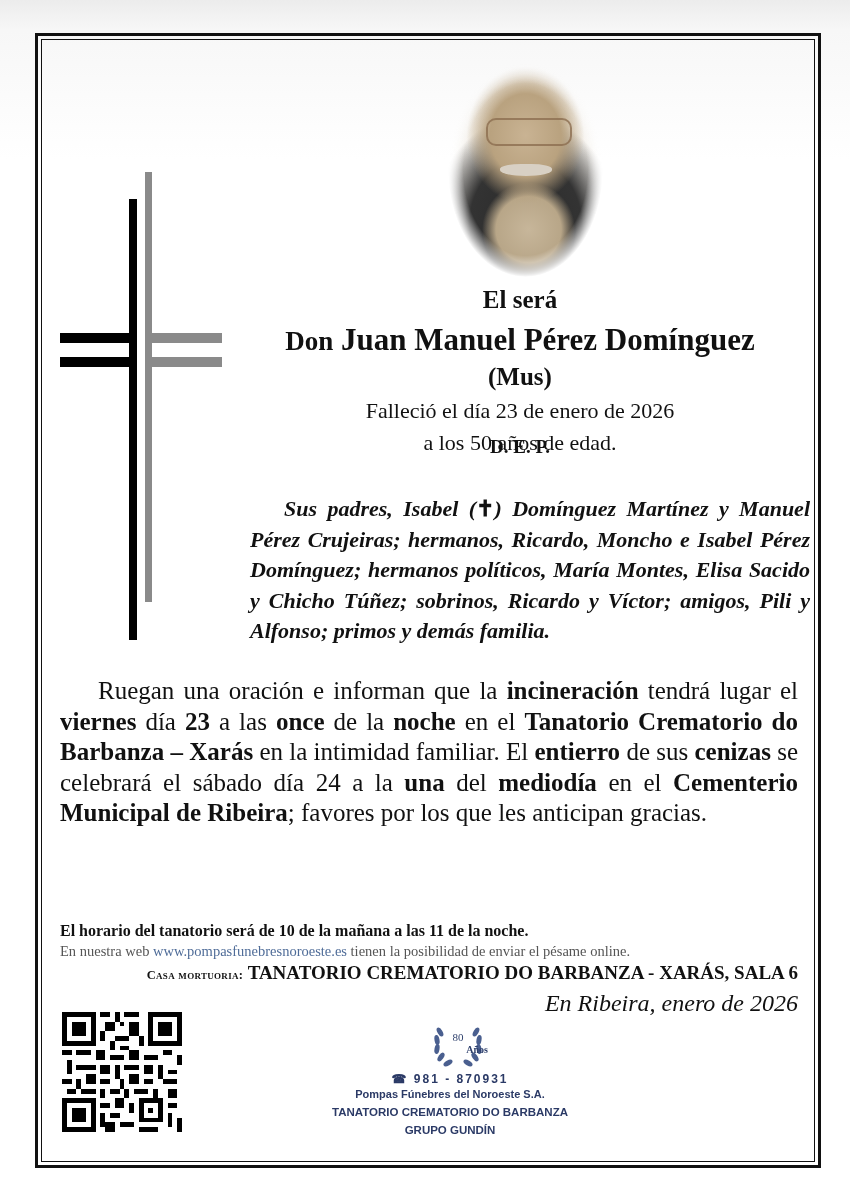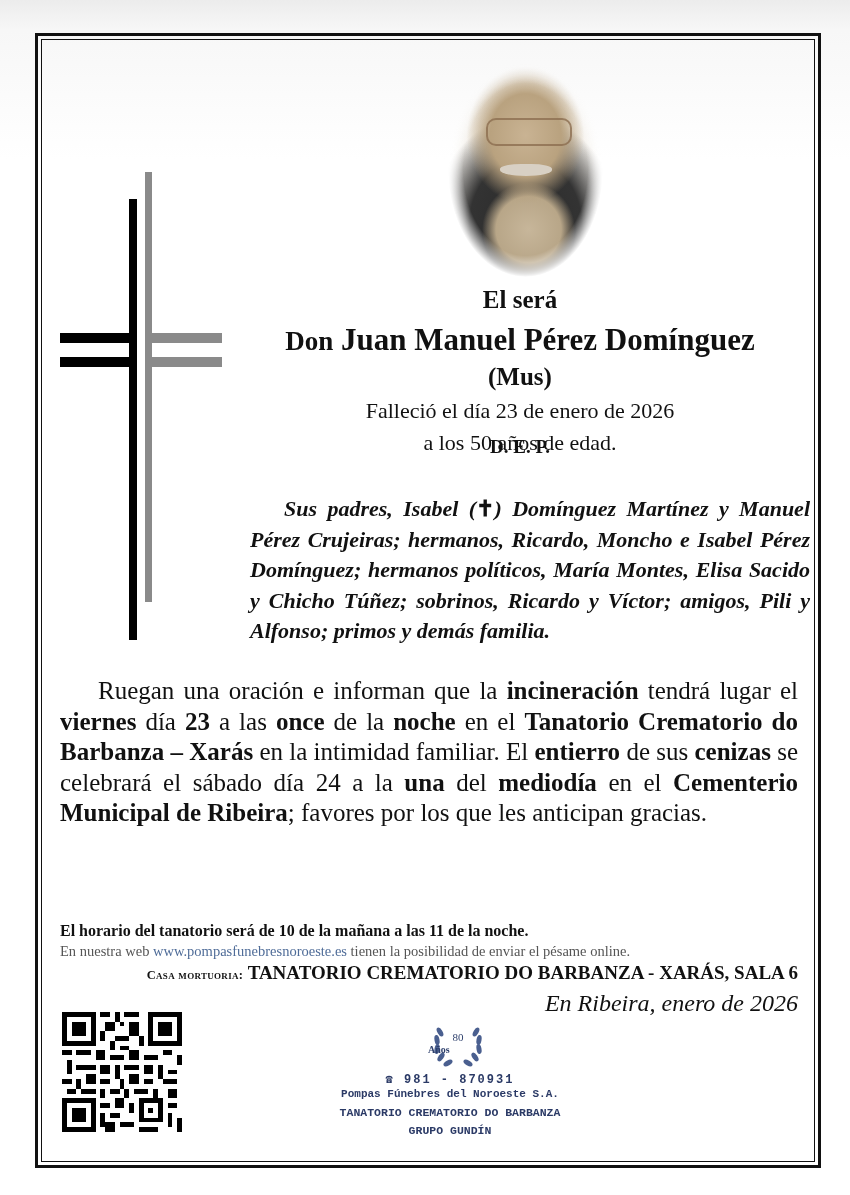--- a/index.html
+++ b/index.html
@@ -58,21 +58,21 @@
   .body-text b { font-weight: bold; }
   .hours { position: absolute; left: 60px; top: 922px; font-size: 16px; font-weight: bold; white-space: nowrap; }
   .web { position: absolute; left: 60px; top: 943px; font-size: 14.5px; color: #555; white-space: nowrap; }
   .web .link { color: #4f6c98; }
   .casa { position: absolute; right: 52px; top: 962px; white-space: nowrap; font-weight: bold; }
   .casa .label { font-size: 12.5px; font-variant: small-caps; letter-spacing: 0.3px; }
   .casa .value { font-size: 19px; }
   .place-date { position: absolute; right: 52px; top: 990px; font-size: 24px; font-weight: normal; font-style: italic; white-space: nowrap; }
   .qr { position: absolute; left: 62px; top: 1012px; width: 120px; height: 120px; }
   .logo { position: absolute; left: 428px; top: 1018px; width: 60px; height: 54px; color: #2d3f6c; }
-  .footer { position: absolute; left: 280px; width: 340px; text-align: center; color: #2b3a66; font-family: Liberation Mono, monospace; font-weight: bold; }
+  .footer { position: absolute; left: 280px; width: 340px; text-align: center; color: #2b3a66; font-family: Liberation Sans, sans-serif; font-weight: bold; }
   .f-phone { top: 1072px; font-size: 12px; letter-spacing: 2px; }
   .f-company { top: 1088px; font-size: 11px; }
   .f-tanatorio { top: 1106px; font-size: 11.5px; }
   .f-group { top: 1124px; font-size: 11.5px; }
 </style>
 </head>
 <body>
 
 <div class="frame-outer">
   <div class="frame-inner"></div>
@@ -137,19 +137,19 @@
       <ellipse cx="13" cy="39" rx="2.5" ry="5" transform="rotate(35 13 39)"></ellipse>
       <ellipse cx="20" cy="45" rx="2.5" ry="5" transform="rotate(60 20 45)"></ellipse>
       <ellipse cx="48" cy="14" rx="2.5" ry="5" transform="rotate(30 48 14)"></ellipse>
       <ellipse cx="51" cy="22" rx="2.5" ry="5" transform="rotate(10 51 22)"></ellipse>
       <ellipse cx="51" cy="31" rx="2.5" ry="5" transform="rotate(-10 51 31)"></ellipse>
       <ellipse cx="47" cy="39" rx="2.5" ry="5" transform="rotate(-35 47 39)"></ellipse>
       <ellipse cx="40" cy="45" rx="2.5" ry="5" transform="rotate(-60 40 45)"></ellipse>
     </g>
   </svg>
   <div style="position:absolute;left:0;top:13px;width:60px;text-align:center;font-size:11px;font-weight:normal;color:#2d3f6c;">80</div>
-  <div style="position:absolute;left:0;top:26px;width:60px;text-align:left;font-size:10px;font-weight:bold;color:#2d3f6c;">Años</div>
+  <div style="position:absolute;left:0;top:26px;width:60px;text-align:right;font-size:10px;font-weight:bold;color:#2d3f6c;">Años</div>
 </div>
 
 <div class="footer f-phone"><span>☎</span> <span>981 - 870931</span></div>
 <div class="footer f-company">Pompas Fúnebres del Noroeste S.A.</div>
 <div class="footer f-tanatorio">TANATORIO CREMATORIO DO BARBANZA</div>
 <div class="footer f-group">GRUPO GUNDÍN</div>
 
 </body></html>

